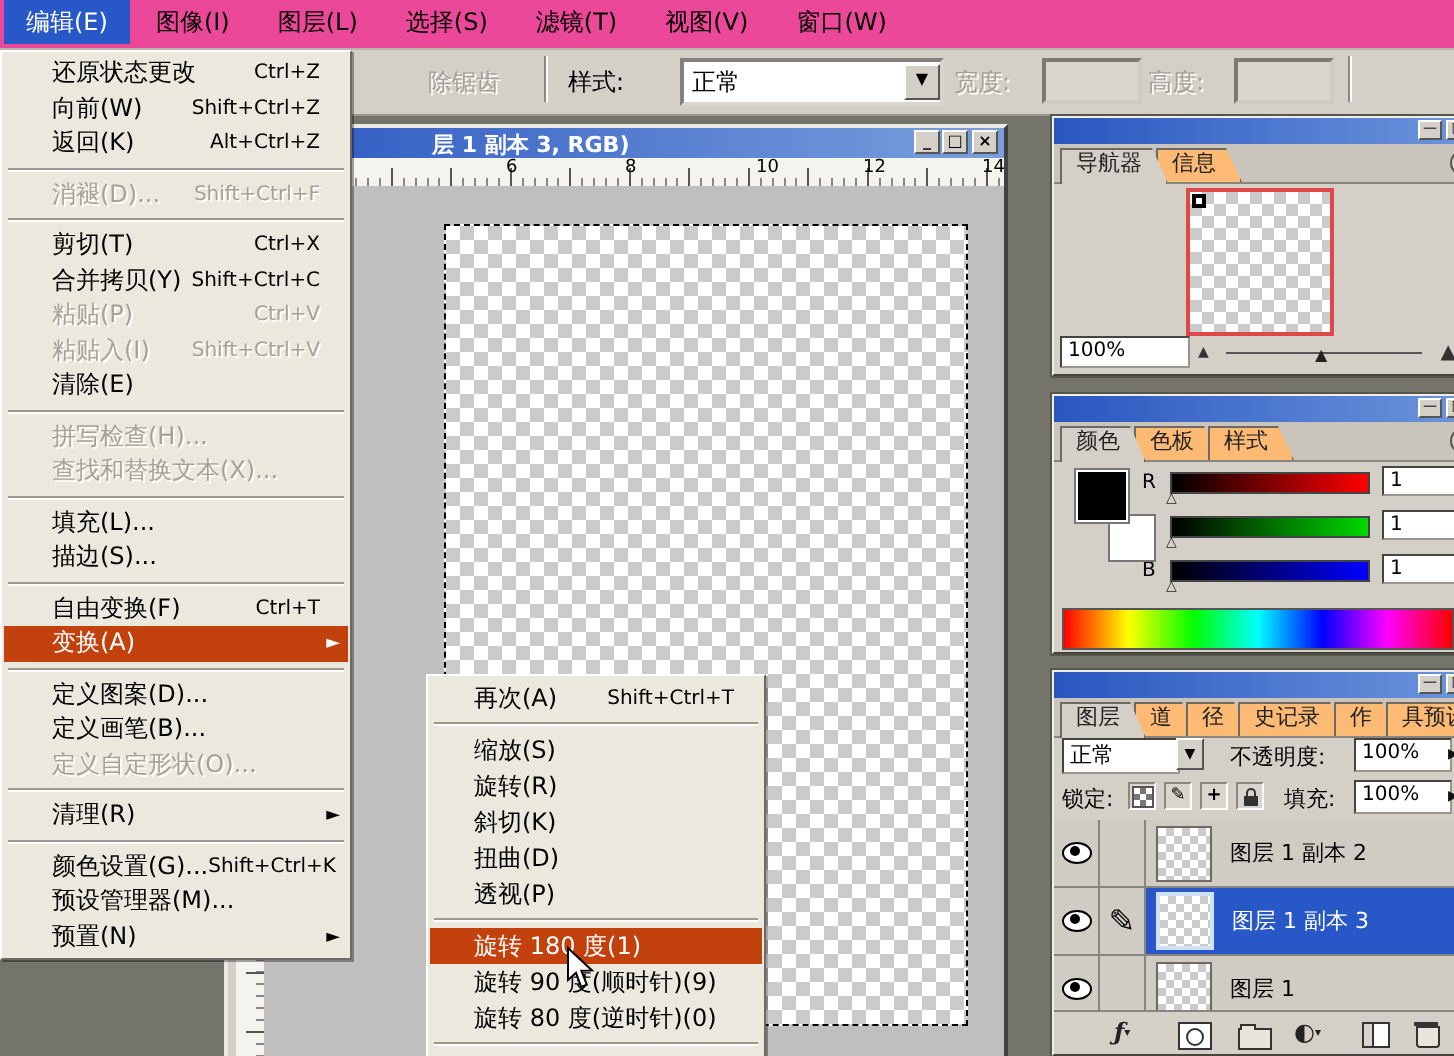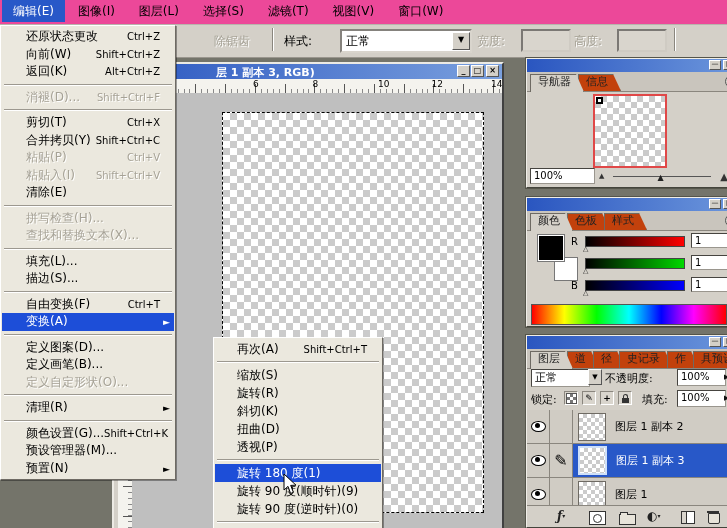--- a/index.html
+++ b/index.html
@@ -55,33 +55,33 @@
   
   .menu{background:#ebe8de;border:1px solid;border-color:#fff #6e6a63 #6e6a63 #fff;
     box-shadow:1px 1px 0 rgba(0,0,0,.35);padding:2px 1px;box-sizing:border-box}
   #editmenu{position:absolute;left:0;top:25px;width:176px;z-index:10}
   #submenu{position:absolute;left:213px;top:337px;width:170px;z-index:11}
   .mi{display:flex;align-items:center;height:17.5px;font-size:12px;padding:0 2px 0 24px;
     position:relative;color:#000;white-space:nowrap}
   #submenu .mi{height:18px;padding-left:22px}
   .mi .sc{margin-left:auto;padding-right:12px;font-size:10px}
   .mi .arrow{position:absolute;right:4px;top:4px;font-size:9px}
-  .mi.hl{background:#1d4ed8;color:#fff}
+  .mi.hl{background:#c2410c;color:#fff}
   .mi.dis{color:#a6a296;text-shadow:1px 1px 0 #fff}
   .msep{height:0;border-top:1px solid #9c988f;border-bottom:1px solid #fff;margin:3px 2px}
   
   .panel{position:absolute;left:526px;width:210px;background:#D4D0C8;
     border:1px solid;border-color:#f0eee8 #44443c #44443c #f0eee8;
     box-shadow:0 0 0 1px #55554a;z-index:4;box-sizing:border-box}
   .ptitle{position:relative;height:13px;background:linear-gradient(to right,#2A56C0,#6C96DC)}
   .pbtn{position:absolute;top:1px;width:12px;height:10px;background:#D4D0C8;border:1px solid;
     border-color:#fff #555 #555 #fff;font-size:7px;line-height:7px;text-align:center;box-sizing:border-box}
   .ptabs{position:relative;display:flex;height:17px;background:#c9c5bd;border-bottom:1px solid #8a867e;
     padding:2px 0 0 3px}
-  .ptab{font-size:11px;line-height:14px;padding:0 12px 0 7px;margin-right:-6px;background:#c2410c;
+  .ptab{font-size:11px;line-height:14px;padding:0 12px 0 7px;margin-right:-6px;background:#fdba74;
     border:1px solid #6e6a63;border-bottom:none;color:#222;white-space:nowrap;
     clip-path:polygon(0 100%,0 0,calc(100% - 8px) 0,100% 100%)}
   .ptab.active{background:#D4D0C8;position:relative;z-index:2;margin-bottom:-1px;padding-bottom:1px}
   .pmenu{position:absolute;right:-3px;top:3px;width:11px;height:11px;border:1px solid #555;border-radius:50%;
     background:#d9d5cd;font-size:6px;line-height:11px;text-align:center;color:#000}
   
   #nav-thumb{position:absolute;left:66px;top:35px;width:70px;height:70px;border:2px solid #E04848}
   #nav-thumb .proxy{position:absolute;left:1px;top:1px;width:7px;height:7px;background:#000}
   #nav-thumb .proxy::after{content:"";position:absolute;left:2px;top:2px;width:3px;height:3px;background:#fff}
   #nav-bottom{position:absolute;left:3px;right:3px;bottom:3px;height:16px;display:flex;align-items:center}
@@ -310,21 +310,21 @@
       <span class="milabel">透视(P)</span>
     </div>
     <div class="msep"></div>
     <div class="mi hl">
       <span class="milabel">旋转 180 度(1)</span>
     </div>
     <div class="mi">
       <span class="milabel">旋转 90 度(顺时针)(9)</span>
     </div>
     <div class="mi">
-      <span class="milabel">旋转 90 度(逆时针)(0)</span>
+      <span class="milabel">旋转 80 度(逆时针)(0)</span>
     </div>
     <div class="msep"></div>
   </div>
 
 <div class="panel" style="top:58px;height:130px">
   <div class="ptitle">
     <span class="pbtn" style="right:14px">—</span>
     <span class="pbtn" style="right:0px">□</span>
   </div>
   <div class="ptabs" id="navtabs">
@@ -390,21 +390,21 @@
       <span class="ptab active">图层</span>
       <span class="ptab">道</span>
       <span class="ptab">径</span>
       <span class="ptab">史记录</span>
       <span class="ptab">作</span>
       <span class="ptab">具预设</span>
     </div>
   <div class="lrow1">
     <div id="blenddrop">正常</div>
     <div id="blendbtn">▼</div>
-    <span class="small-label" style="left:78px">不透明度:</span>
+    <span class="small-label" style="left:88px">不透明度:</span>
     <div class="pctbox" style="left:150px">100%</div>
     <span class="spin" style="left:197px">▶</span>
   </div>
   <div class="lrow2">
     <span class="small-label" style="left:4px">锁定:</span>
     <div class="lockbox" style="left:37px">
         <span class="lockchecker"></span>
       </div>
     <div class="lockbox" style="left:55px">
         <span class="glyph">✎</span>

